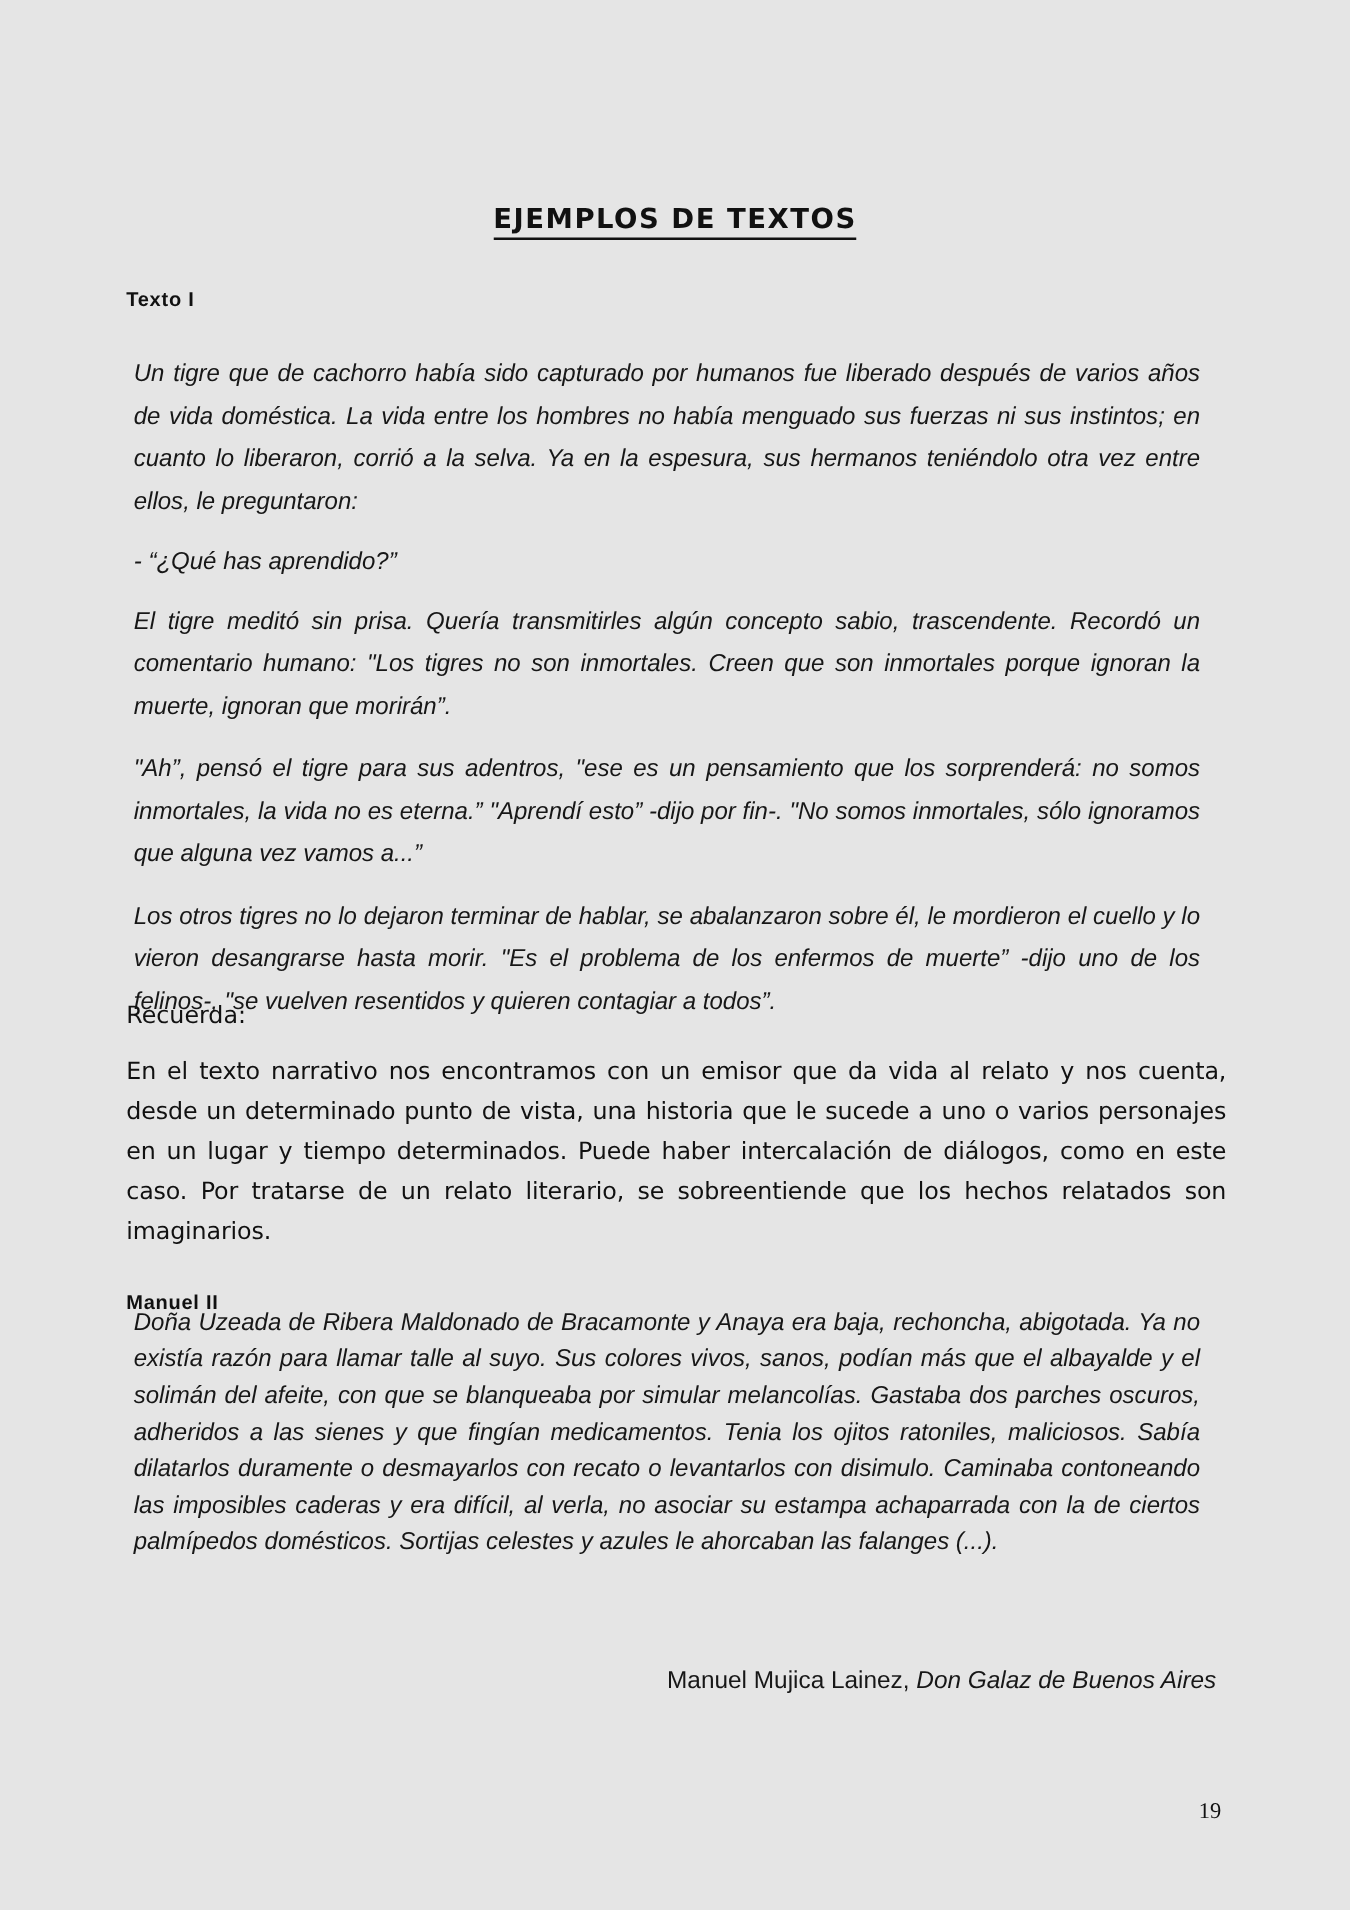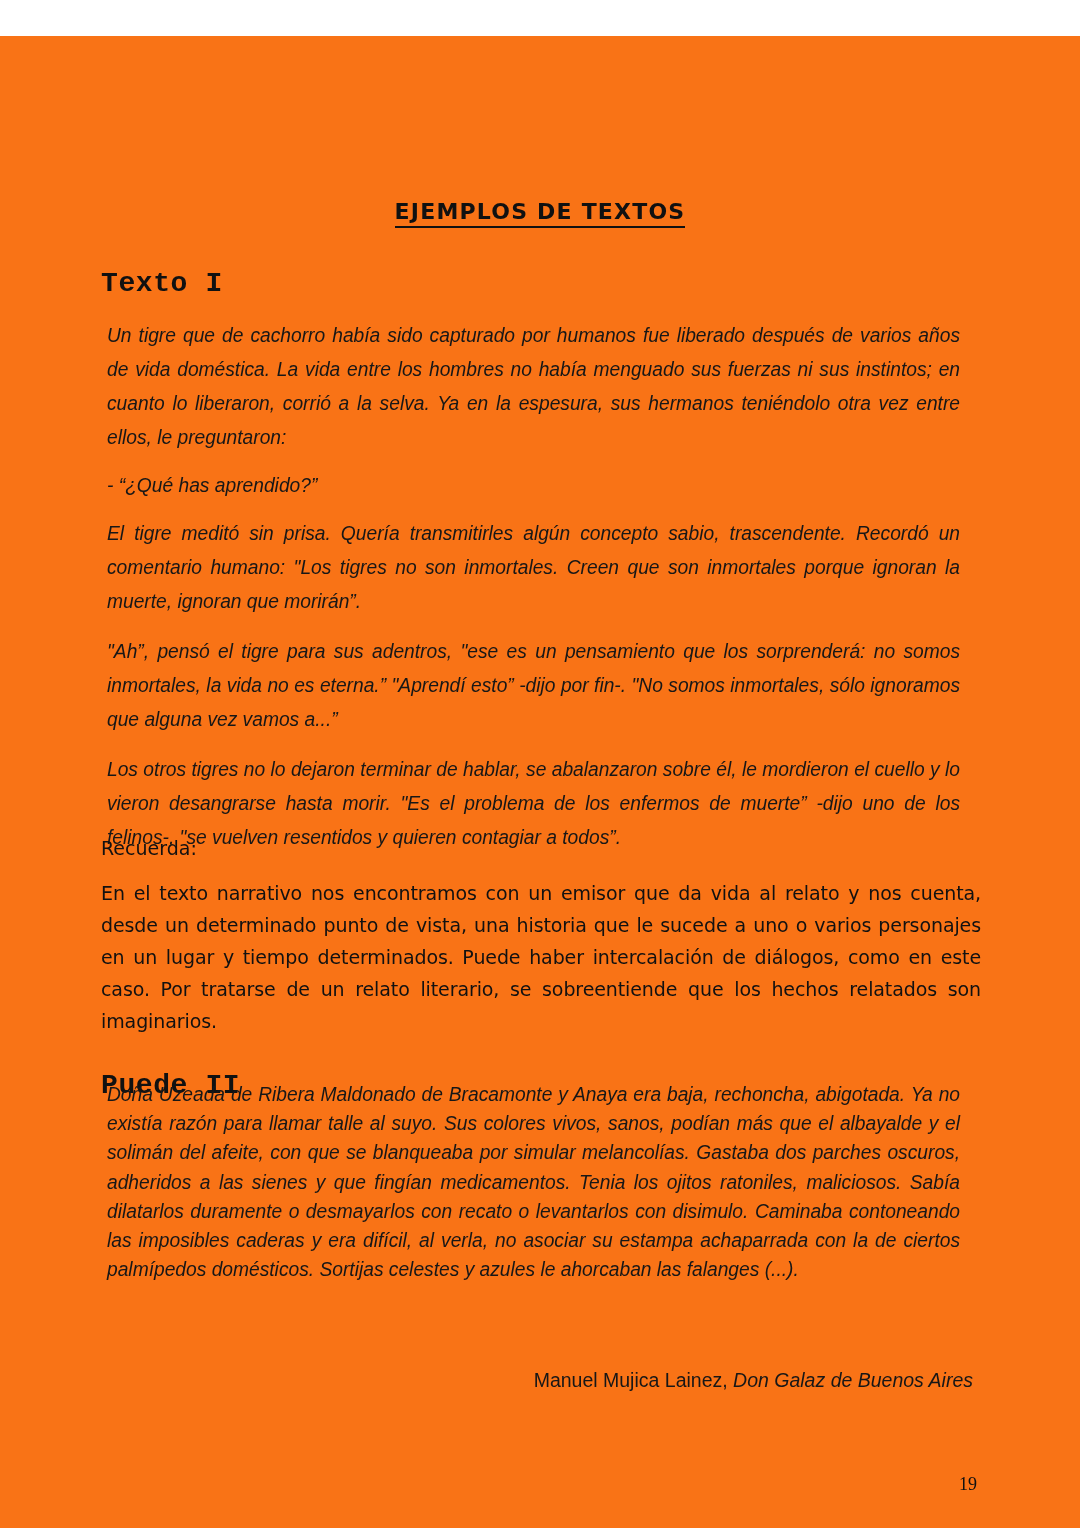--- a/index.html
+++ b/index.html
@@ -13,22 +13,21 @@
     position: relative;
     overflow: hidden;
     font-family: "Liberation Sans", sans-serif;
     color: #000000;
     -webkit-font-smoothing: antialiased;
   }
 
   .page {
     position: absolute;
     inset: 0;
-    background: #f97316;
-    margin-top: 36px;
+    background: #e5e5e5;
   }
 
   
   .doc-title {
     position: absolute;
     left: 0;
     top: 163px;
     width: 1080px;
     text-align: center;
     font-family: "DejaVu Sans", sans-serif;
@@ -41,23 +40,23 @@
     display: inline-block;
     border-bottom: 2px solid #111111;
     padding-bottom: 3px;
     line-height: 1.05;
   }
 
   
   .section-heading {
     position: absolute;
     left: 101px;
-    font-family: Liberation Mono, monospace;
+    font-family: Liberation Sans, sans-serif;
     font-weight: bold;
-    font-size: 28px;
+    font-size: 16px;
     letter-spacing: 0.6px;
     color: #111111;
     white-space: nowrap;
   }
   #heading-texto-i { top: 232px; }
   #heading-texto-ii { top: 1034px; }
 
   
   .body-block {
     position: absolute;
@@ -149,21 +148,21 @@
     <p class="para tight">- “¿Qué has aprendido?”</p>
     <p class="para">El tigre meditó sin prisa. Quería transmitirles algún concepto sabio, trascendente. Recordó un comentario humano: "Los tigres no son inmortales. Creen que son inmortales porque ignoran la muerte, ignoran que morirán”.</p>
     <p class="para">"Ah”, pensó el tigre para sus adentros, "ese es un pensamiento que los sorprenderá: no somos inmortales, la vida no es eterna.” "Aprendí esto” -dijo por fin-. "No somos inmortales, sólo ignoramos que alguna vez vamos a...”</p>
     <p class="para">Los otros tigres no lo dejaron terminar de hablar, se abalanzaron sobre él, le mordieron el cuello y lo vieron desangrarse hasta morir. "Es el problema de los enfermos de muerte” -dijo uno de los felinos-, "se vuelven resentidos y quieren contagiar a todos”.</p>
   </div>
 
 
   <div class="recuerda-label">Recuerda:</div>
   <div class="recuerda-body">En el texto narrativo nos encontramos con un emisor que da vida al relato y nos cuenta, desde un determinado punto de vista, una historia que le sucede a uno o varios personajes en un lugar y tiempo determinados. Puede haber intercalación de diálogos, como en este caso. Por tratarse de un relato literario, se sobreentiende que los hechos relatados son imaginarios.</div>
 
-  <div class="section-heading" id="heading-texto-ii">Puede II</div>
+  <div class="section-heading" id="heading-texto-ii">Manuel II</div>
 
   <div class="body-block" id="block-texto-ii">
     <p class="para">Doña Uzeada de Ribera Maldonado de Bracamonte y Anaya era baja, rechoncha, abigotada. Ya no existía razón para llamar talle al suyo. Sus colores vivos, sanos, podían más que el albayalde y el solimán del afeite, con que se blanqueaba por simular melancolías. Gastaba dos parches oscuros, adheridos a las sienes y que fingían medicamentos. Tenia los ojitos ratoniles, maliciosos. Sabía dilatarlos duramente o desmayarlos con recato o levantarlos con disimulo. Caminaba contoneando las imposibles caderas y era difícil, al verla, no asociar su estampa achaparrada con la de ciertos palmípedos domésticos. Sortijas celestes y azules le ahorcaban las falanges (...).</p>
   </div>
 
   <div class="attribution" id="attribution-2">
     <span>Manuel Mujica Lainez, </span><span class="work">Don Galaz de Buenos Aires</span>
   </div>
 
   <div class="page-number">19</div>

